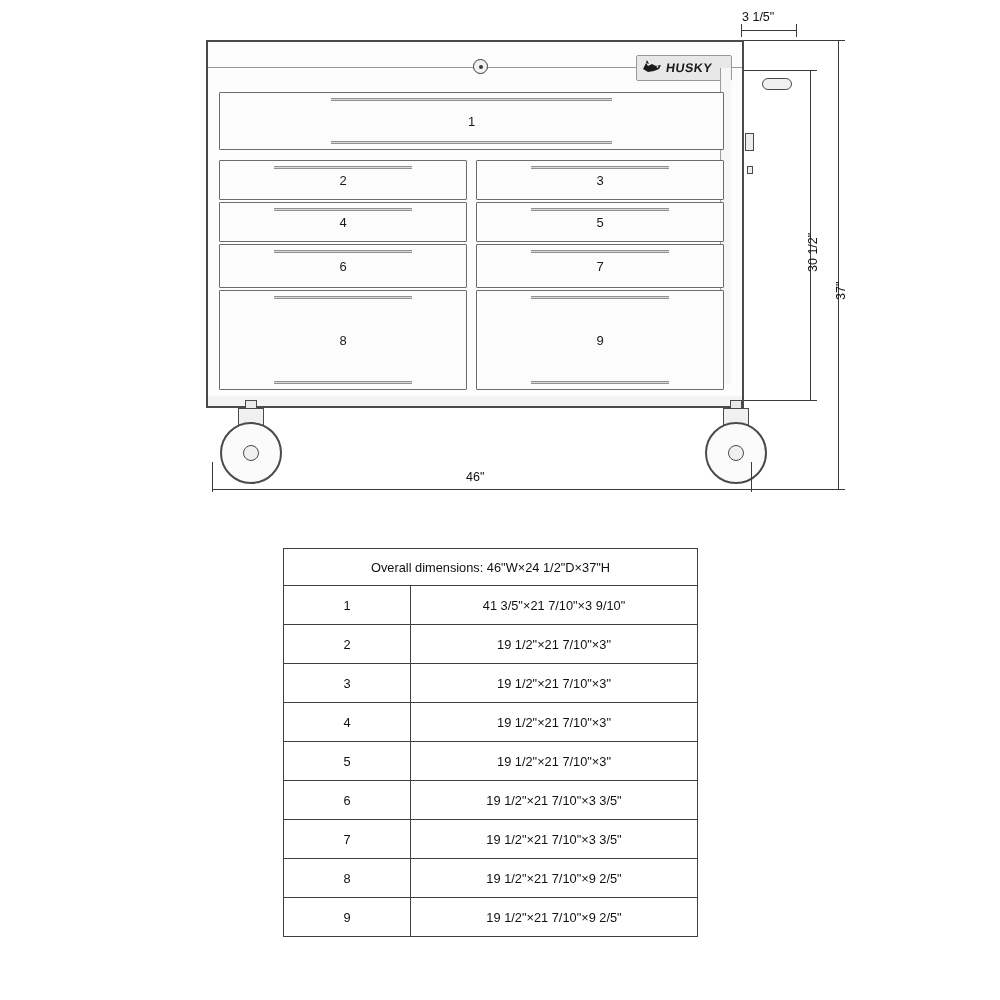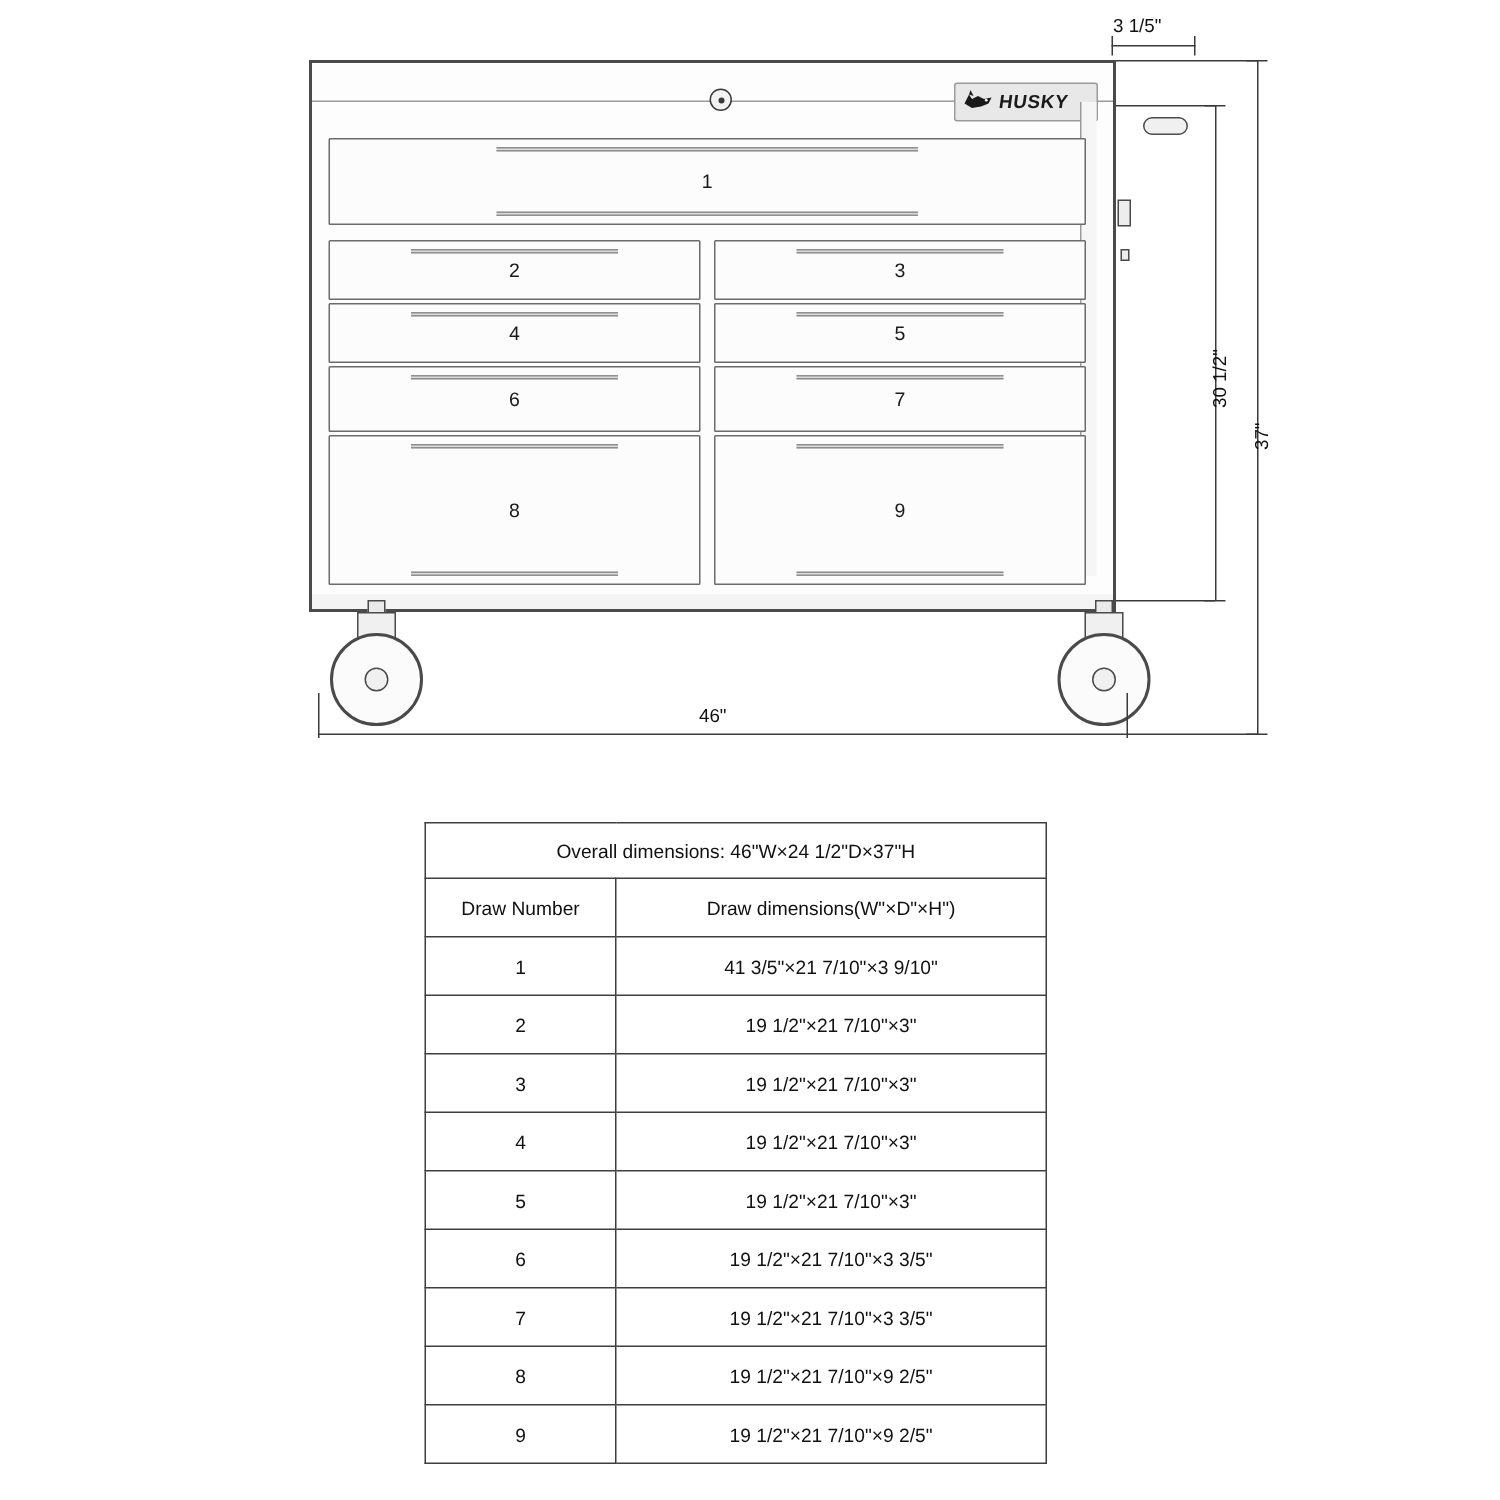--- a/index.html
+++ b/index.html
@@ -401,24 +401,20 @@
     <div class="tick" style="left:751px; top:462px; width:1px; height:30px;"></div>
     <div class="dim-label" style="left:466px; top:470px;">46"</div>
   </div>
 
   <table class="spec-table">
     <tbody>
       <tr class="title-row">
         <td colspan="2">Overall dimensions: 46"W×24 1/2"D×37"H</td>
       </tr>
       <tr>
-        <td class="col-num">Draw Number</td>
-        <td>Draw dimensions(W"×D"×H")</td>
-      </tr>
-      <tr>
         <td class="col-num">1</td>
         <td>41 3/5"×21 7/10"×3 9/10"</td>
       </tr>
       <tr>
         <td class="col-num">2</td>
         <td>19 1/2"×21 7/10"×3"</td>
       </tr>
       <tr>
         <td class="col-num">3</td>
         <td>19 1/2"×21 7/10"×3"</td>

